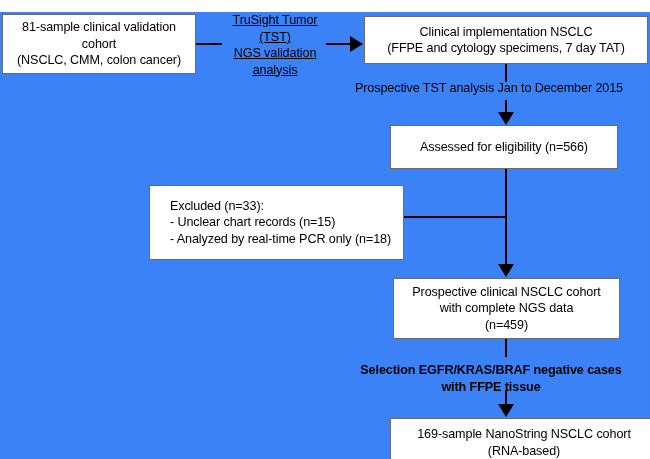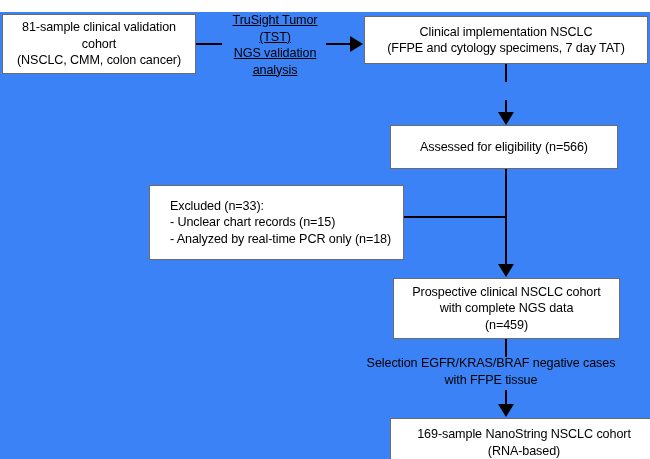--- a/index.html
+++ b/index.html
@@ -93,20 +93,21 @@
   <div class="hline" style="left:326px; top:31px; width:26px;"></div>
   <div class="arrow-right" style="left:350px; top:24px;"></div>
 
   <div class="node" style="left:364px; top:4px; width:284px; height:48px;">
     <span>Clinical implementation NSCLC
 (FFPE and cytology specimens, 7 day TAT)</span>
   </div>
 
   <div class="vline" style="left:505px; top:52px; height:18px;"></div>
 
+  <div class="edge-label" style="left:330px; top:68px; width:318px;">Prospective TST analysis Jan to December 2015</div>
 
   <div class="vline" style="left:505px; top:88px; height:18px;"></div>
   <div class="arrow-down" style="left:498px; top:100px;"></div>
 
   <div class="node" style="left:390px; top:113px; width:228px; height:44px;">
     <span>Assessed for eligibility (n=566)</span>
   </div>
 
   <div class="vline" style="left:505px; top:157px; height:98px;"></div>
   <div class="arrow-down" style="left:498px; top:252px;"></div>
@@ -120,21 +121,21 @@
   </div>
 
   <div class="node" style="left:393px; top:266px; width:227px; height:61px;">
     <span>Prospective clinical NSCLC cohort
 with complete NGS data
 (n=459)</span>
   </div>
 
   <div class="vline" style="left:505px; top:327px; height:18px;"></div>
 
-  <div class="edge-label" style="left:332px; top:343px; width:318px;">Selection EGFR/KRAS/BRAF negative cases
+  <div class="edge-label" style="left:332px; top:350px; width:318px;font-weight:bold;">Selection EGFR/KRAS/BRAF negative cases
 with FFPE tissue</div>
 
   <div class="vline" style="left:505px; top:378px; height:18px;"></div>
   <div class="arrow-down" style="left:498px; top:392px;"></div>
 
   <div class="node" style="left:390px; top:406px; width:268px; height:49px;">
     <span>169-sample NanoString NSCLC cohort
 (RNA-based)</span>
   </div>
 

